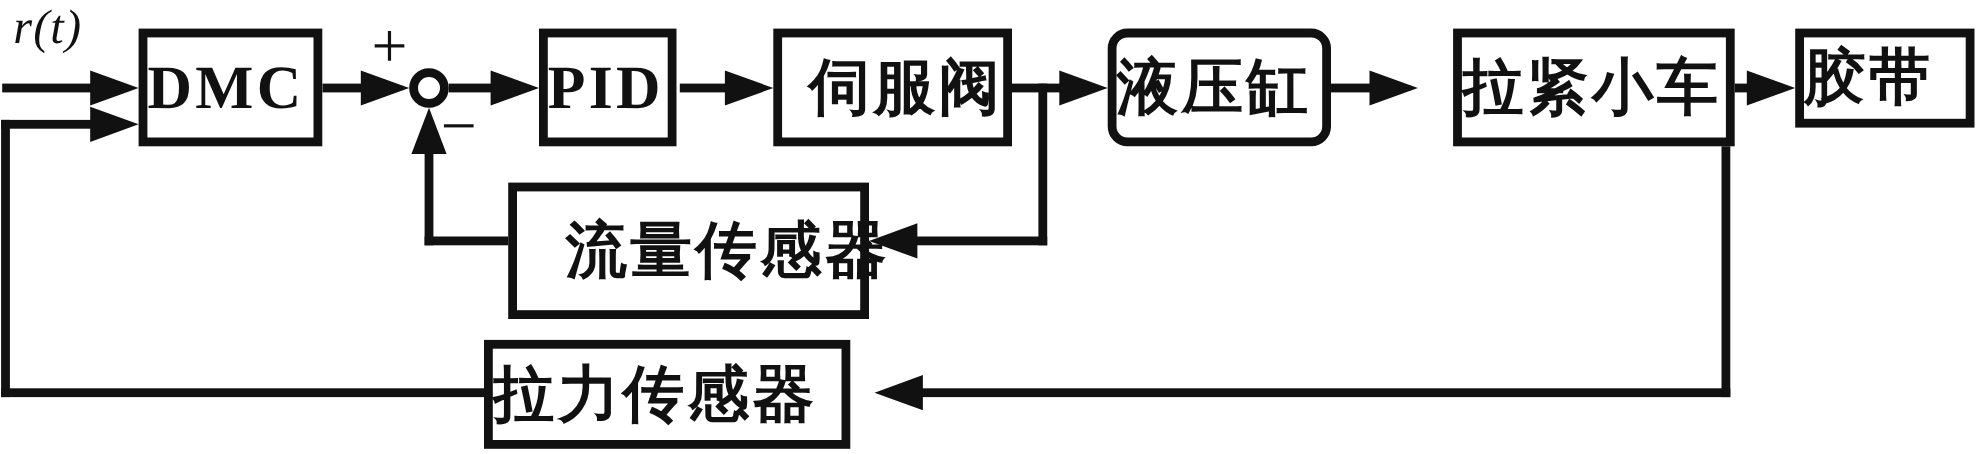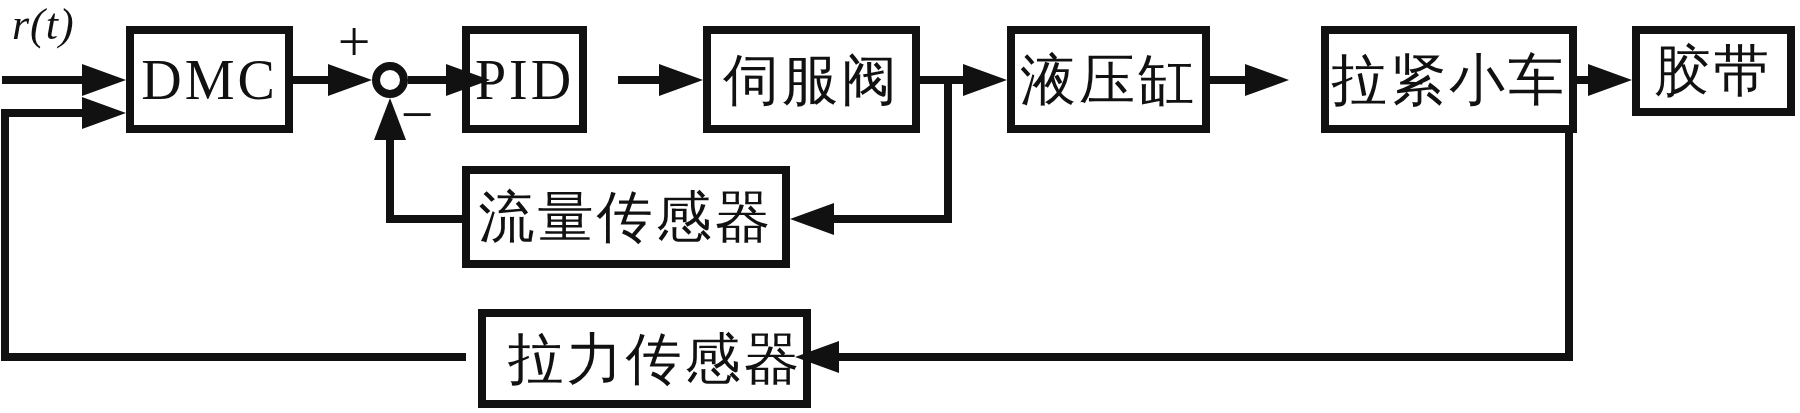--- a/index.html
+++ b/index.html
@@ -5,32 +5,33 @@
   :root { --ink:#111111; --bg:#ffffff; }
   html,body { margin:0; padding:0; background:var(--bg); }
   #diagram {
     position:relative; width:1800px; height:413px; background:var(--bg);
     font-family:"Liberation Serif","DejaVu Serif",serif; color:var(--ink);
     overflow:hidden;
   }
   
   .blk {
     position:absolute; box-sizing:border-box; border:8px solid var(--ink);
-    background:var(--bg); display:flex; align-items:center; justify-content:center;
+    background:var(--bg); display:flex; align-items:center; justify-content:flex-start;
     z-index:2;
+    font-weight:bold;
   }
   .blk span { font-size:56px; letter-spacing:3px; white-space:nowrap; line-height:1; }
   #b-dmc     { left:126px;  top:26px;  width:167px; height:107px; }
-  #b-pid     { left:462px;  top:26px;  width:125px; height:107px; }
-  #b-servo   { left:703px;  top:26px;  width:217px; height:107px; }
-  #b-cyl     { left:1007px; top:26px;  width:203px; height:107px; }
+  #b-pid     { left:490px;  top:26px;  width:125px; height:107px; }
+  #b-servo   { left:703px;  top:26px;  width:217px; height:107px;padding-left:24px; }
+  #b-cyl     { left:1007px; top:26px;  width:203px; height:107px;border-radius:18px; }
   #b-cart    { left:1289px; top:26px;  width:256px; height:107px;margin-left:32px; }
   #b-belt    { left:1632px; top:26px;  width:163px; height:90px; }
-  #b-flow    { left:462px;  top:166px; width:328px; height:102px; }
-  #b-tension { left:478px;  top:309px; width:333px; height:99px;padding-left:21px;  }
+  #b-flow    { left:462px;  top:166px; width:328px; height:124px;padding-left:44px; }
+  #b-tension { left:440px;  top:309px; width:333px; height:99px;  }
   
   .wire { position:absolute; background:var(--ink); z-index:1; }
   #w-rt          { left:2px;    top:76px;  width:84px;  height:8px; }
   #w-fb-dmc-h    { left:1px;    top:109px; width:85px;  height:8px; }
   #w-left-v      { left:1px;    top:109px; width:8px;   height:252px; }
   #w-dmc-sum     { left:293px;  top:76px;  width:40px;  height:8px; }
   #w-sum-pid     { left:408px;  top:76px;  width:42px;  height:8px; }
   #w-pid-servo   { left:618px;  top:76px;  width:46px;  height:8px; }
   #w-servo-cyl   { left:920px;  top:76px;  width:48px;  height:8px; }
   #w-branch-flow { left:944px;  top:76px;  width:8px;   height:147px; }

